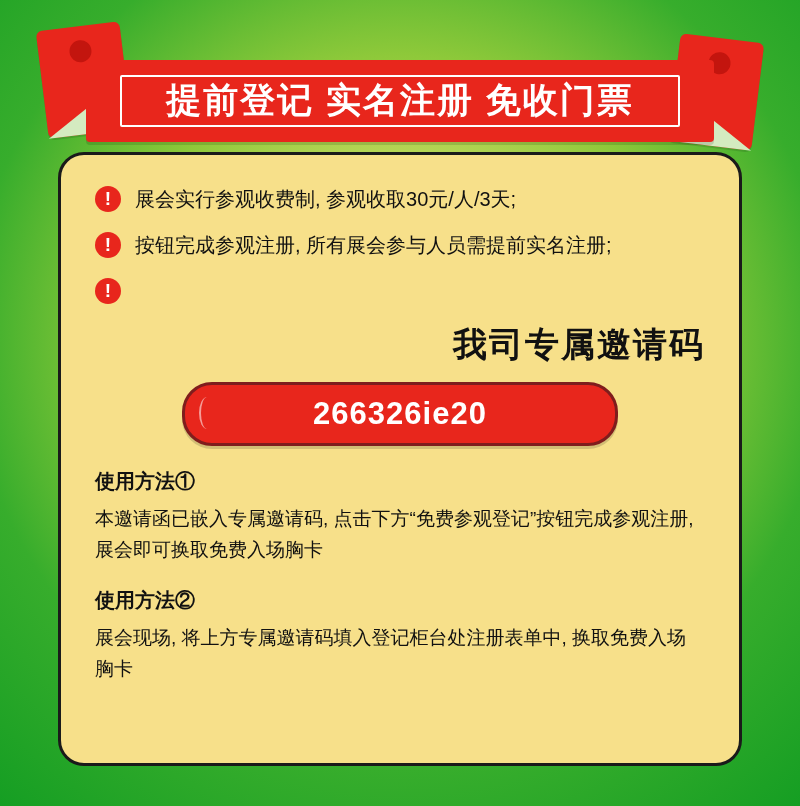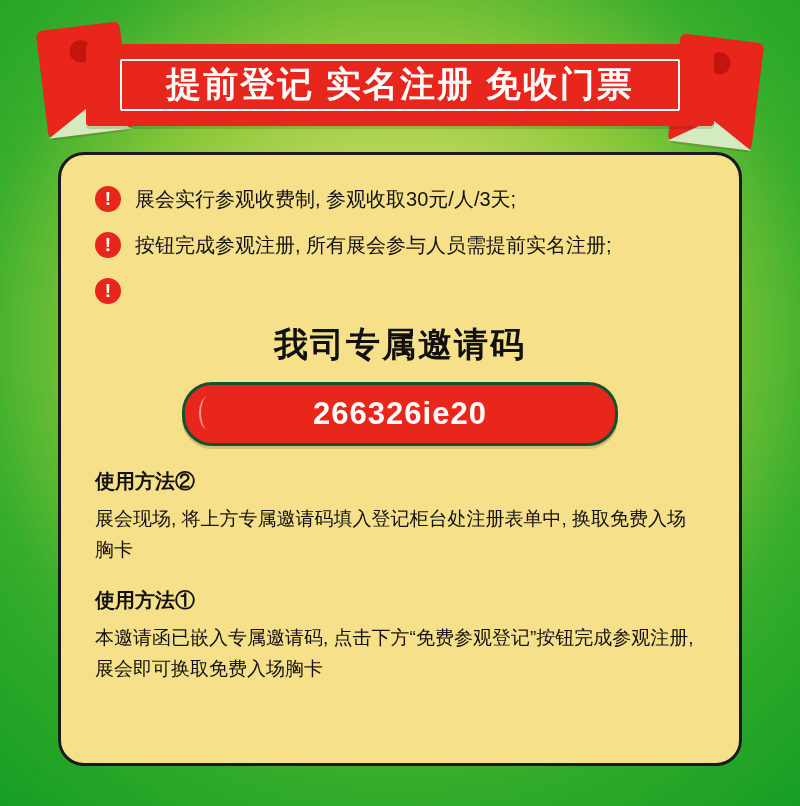--- a/index.html
+++ b/index.html
@@ -71,21 +71,21 @@
     width: 0;
     height: 0;
     border-left: 42px solid transparent;
     border-right: 42px solid transparent;
     border-bottom: 26px solid #d4ebc0;
   }
 
   .banner {
     position: absolute;
     left: 46px;
-    top: 22px;
+    top: 38px;
     width: 628px;
     height: 82px;
     background: #e8261c;
     border-radius: 4px;
     box-shadow: 0 3px 0 rgba(0,0,0,0.13);
     display: flex;
     align-items: center;
     justify-content: center;
   }
   .banner-inner {
@@ -145,35 +145,35 @@
     margin-right: 14px;
     margin-top: 1px;
   }
   .bullet-text {
     font-size: 20px;
     color: #111111;
     line-height: 28px;
   }
 
   .code-heading {
-    text-align: center;
+    text-align: right;
     font-size: 34px;
     font-weight: bold;
     color: #111111;
     letter-spacing: 2px;
     margin: 18px 0 14px 0;
   }
 
   .code-pill {
     position: relative;
     margin: 0 auto;
     width: 430px;
     height: 58px;
     background: #e8261c;
-    border: 3px solid #14532d;
+    border: 3px solid #7f1d1d;
     border-radius: 30px;
     display: flex;
     align-items: center;
     justify-content: center;
     box-shadow: 0 3px 0 rgba(0,0,0,0.15);
   }
   .code-pill-value {
     color: #ffffff;
     font-size: 31px;
     font-weight: bold;
@@ -236,23 +236,23 @@
     </ul>
 
     <div class="code-heading">我司专属邀请码</div>
 
     <div class="code-pill">
       <span class="pill-notch"></span>
       <span class="code-pill-value">266326ie20</span>
     </div>
 
     <div class="method-block">
+      <div class="method-title">使用方法①</div>
+      <div class="method-body">本邀请函已嵌入专属邀请码, 点击下方“免费参观登记”按钮完成参观注册, 展会即可换取免费入场胸卡</div>
+    </div>
+
+    <div class="method-block">
       <div class="method-title">使用方法②</div>
       <div class="method-body">展会现场, 将上方专属邀请码填入登记柜台处注册表单中, 换取免费入场胸卡</div>
     </div>
 
-    <div class="method-block">
-      <div class="method-title">使用方法①</div>
-      <div class="method-body">本邀请函已嵌入专属邀请码, 点击下方“免费参观登记”按钮完成参观注册, 展会即可换取免费入场胸卡</div>
-    </div>
-
   </div>
 </div>
 
 </body></html>

